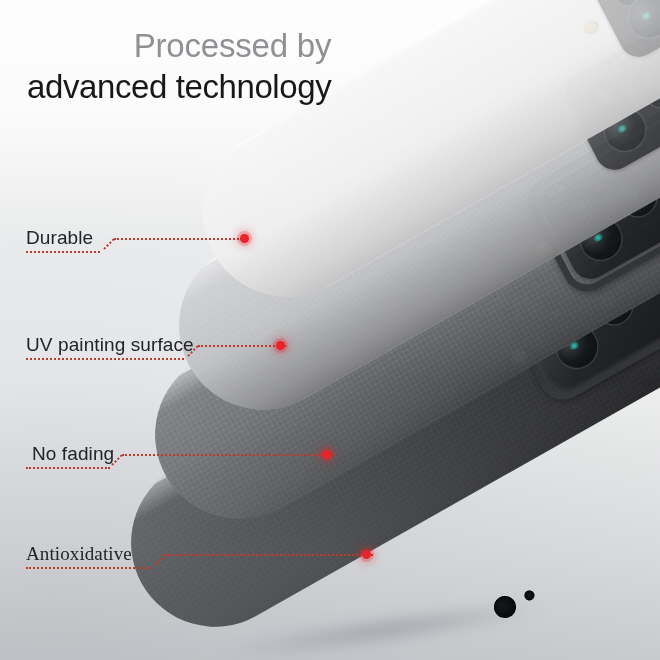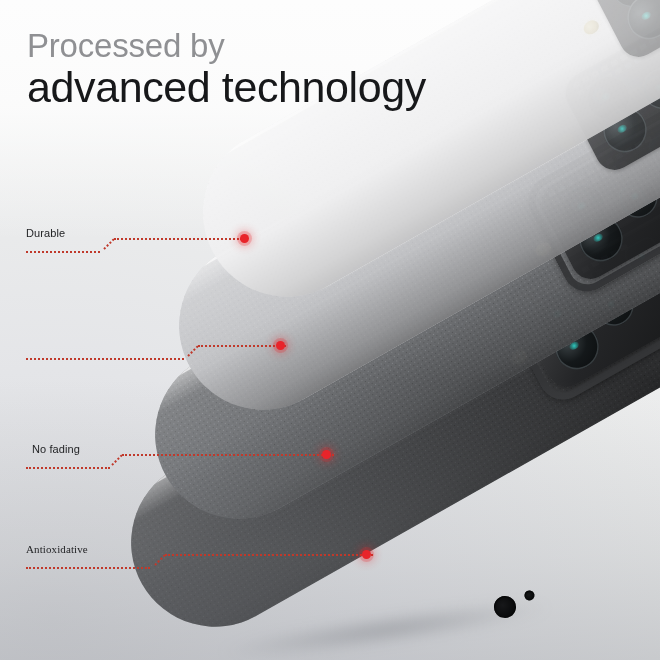--- a/index.html
+++ b/index.html
@@ -20,26 +20,26 @@
     background:linear-gradient(to bottom, rgba(170,173,178,0) 0%, rgba(168,171,176,.30) 62%, rgba(150,153,160,.42) 100%);
     pointer-events:none;
   }
   .topwash{
     position:absolute;left:0;top:0;width:100%;height:240px;
     background:linear-gradient(to bottom,#fdfdfd 0%, rgba(253,253,253,.85) 45%, rgba(253,253,253,0) 100%);
     pointer-events:none;
   }
 
   
-  .heading{position:absolute;left:27px;top:26px;z-index:40;}
+  .heading{position:absolute;left:27px;top:26px;z-index:40;text-align:right;}
   .h-line1{
     font-size:33px;line-height:40px;color:#8f9093;letter-spacing:-.2px;font-weight:400;
   }
   .h-line2{
-    font-size:43px;line-height:42px;color:#17181a;letter-spacing:-.4px;font-weight:400;
+    font-size:33px;line-height:42px;color:#17181a;letter-spacing:-.4px;font-weight:400;
   }
 
   
   .stack{position:absolute;left:0;top:0;width:660px;height:660px;}
 
   .case{
     position:absolute;
     width:720px;height:168px;
     border-radius:96px 26px 26px 96px;
     transform-origin:left center;
@@ -143,21 +143,21 @@
   .contact{
     position:absolute;left:150px;top:612px;width:470px;height:36px;
     background:radial-gradient(50% 50% at 50% 50%, rgba(90,93,99,.5) 0%, rgba(90,93,99,0) 72%);
     transform:rotate(-8deg);filter:blur(7px);
   }
 
   
   .ann{position:absolute;left:0;top:0;width:660px;height:660px;z-index:60;pointer-events:none;}
   .ann .hit{pointer-events:auto;}
   .lbl{
-    position:absolute;font-size:11px;color:#232426;white-space:nowrap;letter-spacing:.1px;
+    position:absolute;font-size:19px;color:#232426;white-space:nowrap;letter-spacing:.1px;
   }
   .uline{
     position:absolute;height:0;
     border-top:2px dotted #c0392b;
   }
   .dot{
     position:absolute;width:9px;height:9px;border-radius:50%;
     background:#e8242a;
     box-shadow:0 0 0 3px rgba(232,36,42,.22), 0 0 9px 4px rgba(232,36,42,.30);
   }
@@ -247,20 +247,21 @@
     <div class="h-line1">Processed by</div>
     <div class="h-line2">advanced technology</div>
   </div>
 
   <div class="ann" id="annotation-layer">
       <div class="lbl hit" style="left: 26px; top: 227px;">Durable</div>
       <div class="uline" style="left: 26px; top: 251px; width: 74px; border-top-color: rgb(192, 57, 43);"></div>
       <div style="position: absolute; left: 104px; top: 248px; width: 14.1421px; height: 0px; border-top: 2px dotted rgb(192, 57, 43); transform-origin: left center; transform: rotate(-45deg);"></div>
       <div class="uline" style="left: 114px; top: 238px; width: 128px; border-top-color: rgb(192, 57, 43);"></div>
       <div class="dot hit" style="left: 240px; top: 234px; background: rgb(232, 36, 42);"></div>
+      <div class="lbl hit" style="left: 26px; top: 334px;">UV painting surface</div>
       <div class="uline" style="left: 26px; top: 358px; width: 158px; border-top-color: rgb(192, 57, 43);"></div>
       <div style="position: absolute; left: 188px; top: 355px; width: 14.1421px; height: 0px; border-top: 2px dotted rgb(192, 57, 43); transform-origin: left center; transform: rotate(-45deg);"></div>
       <div class="uline" style="left: 198px; top: 345px; width: 88px; border-top-color: rgb(192, 57, 43);"></div>
       <div class="dot hit" style="left: 276px; top: 341px; background: rgb(232, 36, 42);"></div>
       <div class="lbl hit" style="left: 32px; top: 443px;">No fading</div>
       <div class="uline" style="left: 26px; top: 467px; width: 84px; border-top-color: rgb(192, 57, 43);"></div>
       <div style="position: absolute; left: 112px; top: 464px; width: 14.1421px; height: 0px; border-top: 2px dotted rgb(192, 57, 43); transform-origin: left center; transform: rotate(-45deg);"></div>
       <div class="uline" style="left: 122px; top: 454px; width: 212px; border-top-color: rgb(192, 57, 43);"></div>
       <div class="dot hit" style="left: 322px; top: 450px; background: rgb(232, 36, 42);"></div>
       <div class="lbl hit" style="left: 26px; top: 543px; font-family: Liberation Serif, serif;">Antioxidative</div>

